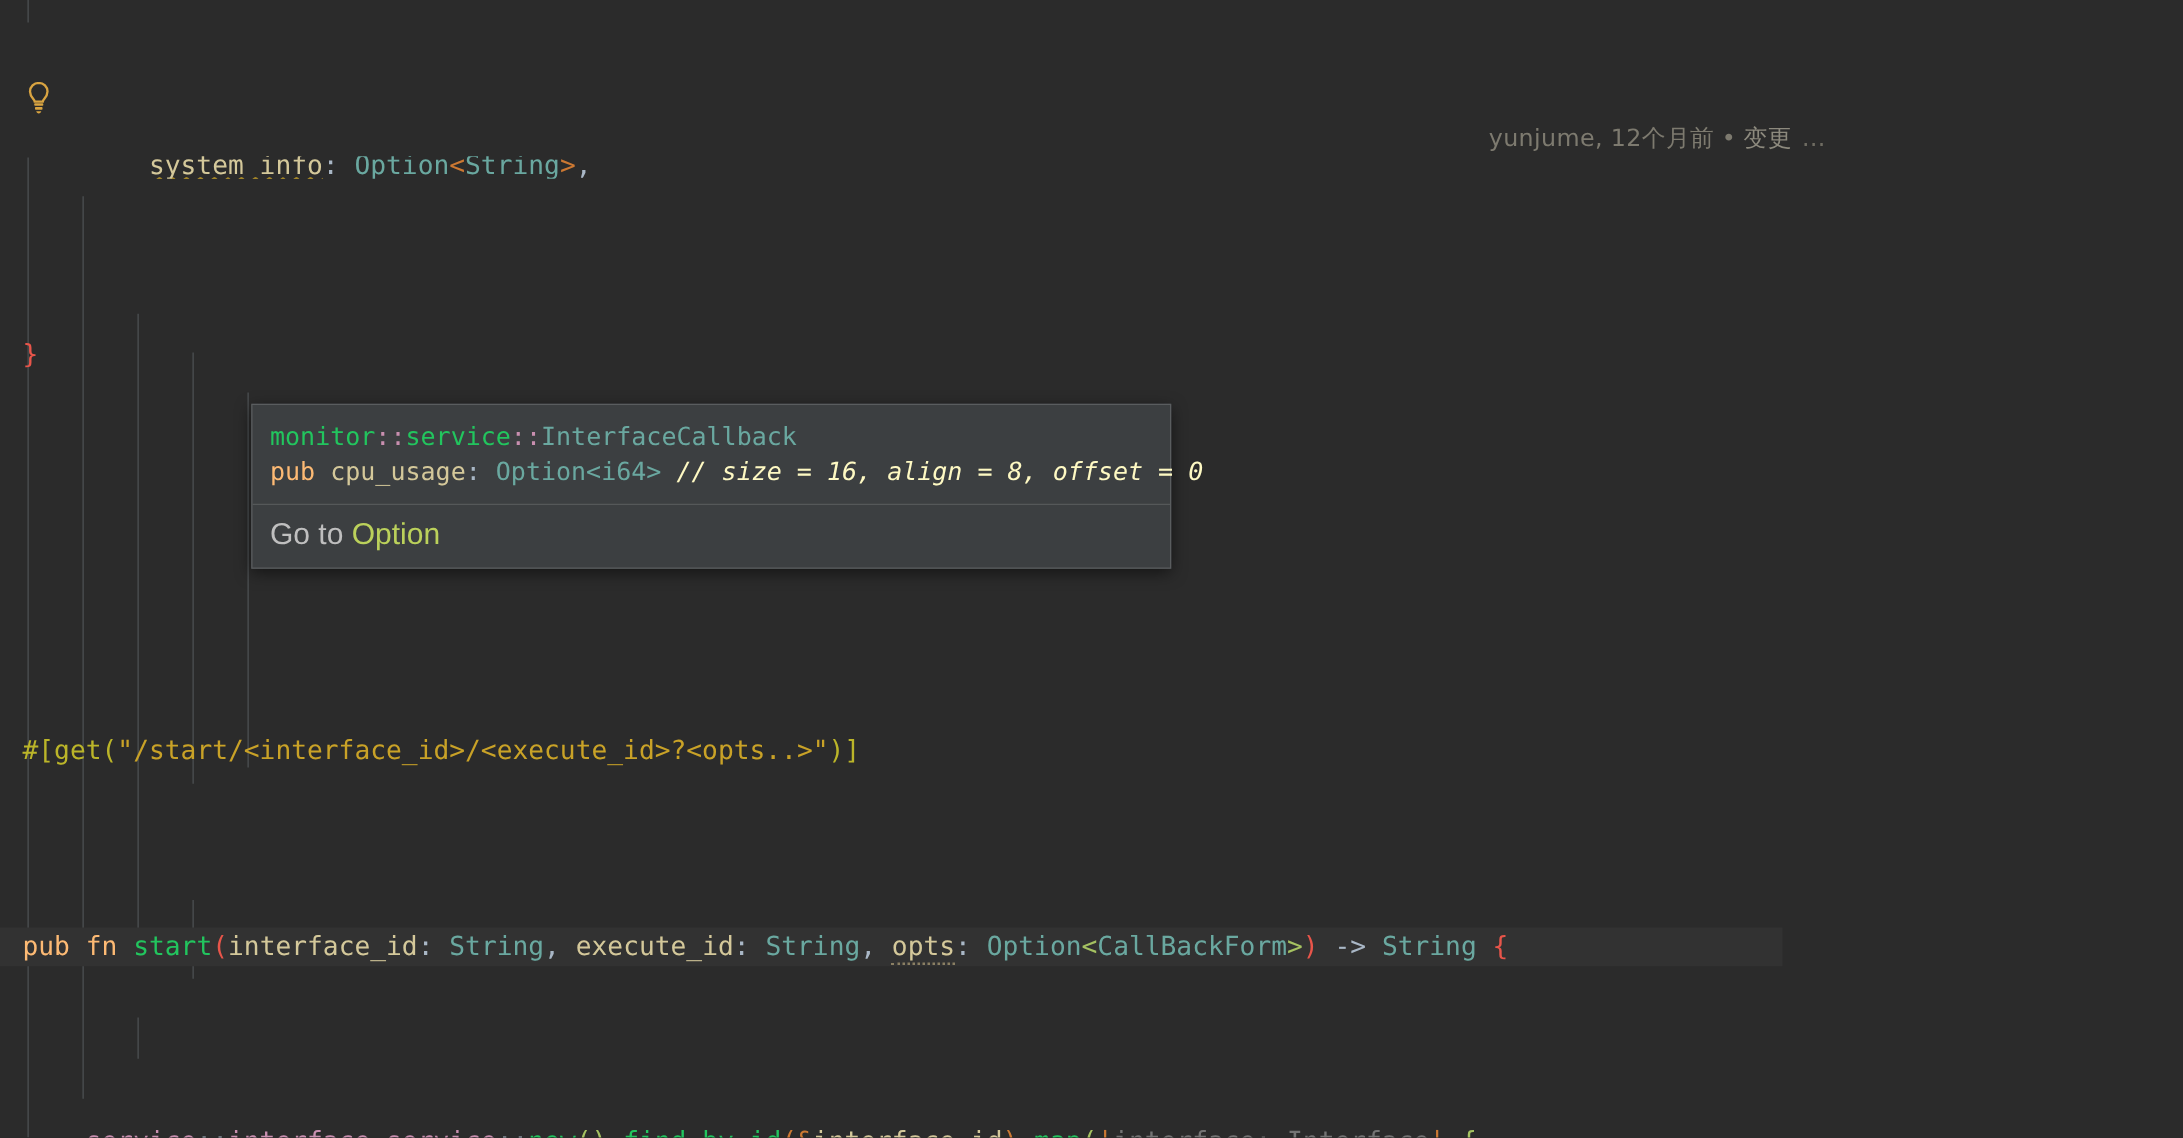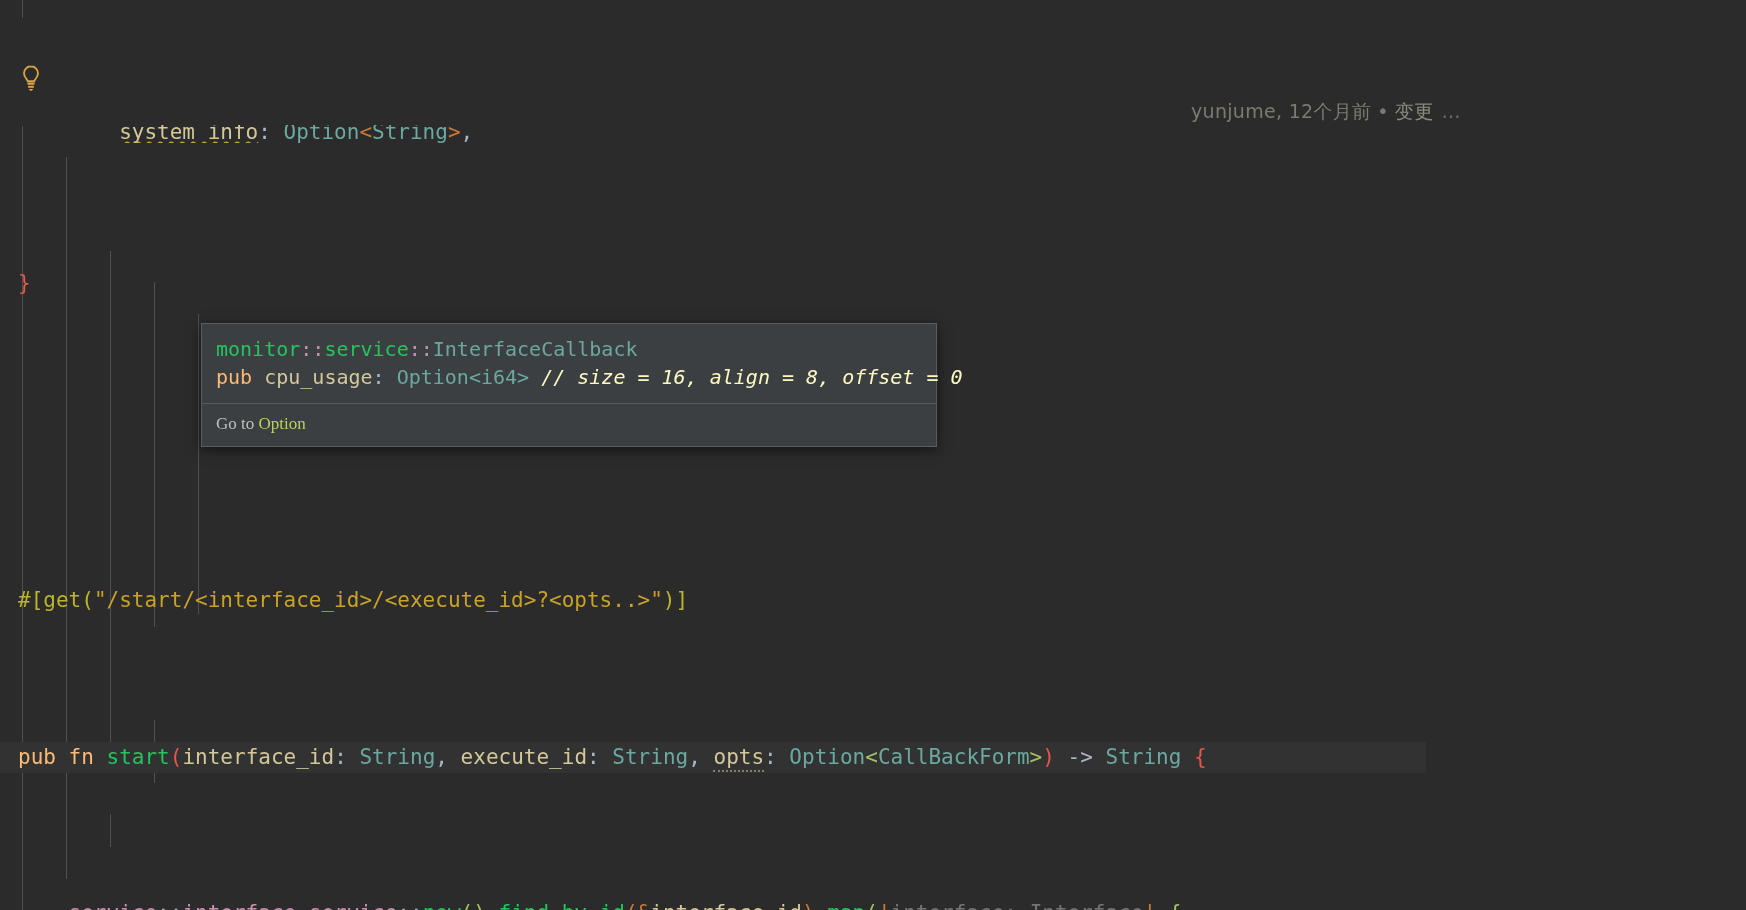--- a/index.html
+++ b/index.html
@@ -122,22 +122,22 @@
     line-height: 28px;
     white-space: pre;
   }
   #doc-sep {
     height: 1px;
     background: #555859;
     margin: 0;
   }
   #doc-footer {
     padding: 10px 14px 12px 14px;
-    font-family: Liberation Serif, serif;
-    font-size: 17px;
+    font-family: Liberation Sans, sans-serif;
+    font-size: 24px;
     color: #bfbfbf;
   }
   #doc-footer .lnk {
     color: #bbd15b;
     cursor: pointer;
   }
 
   
 </style>
 </head>

